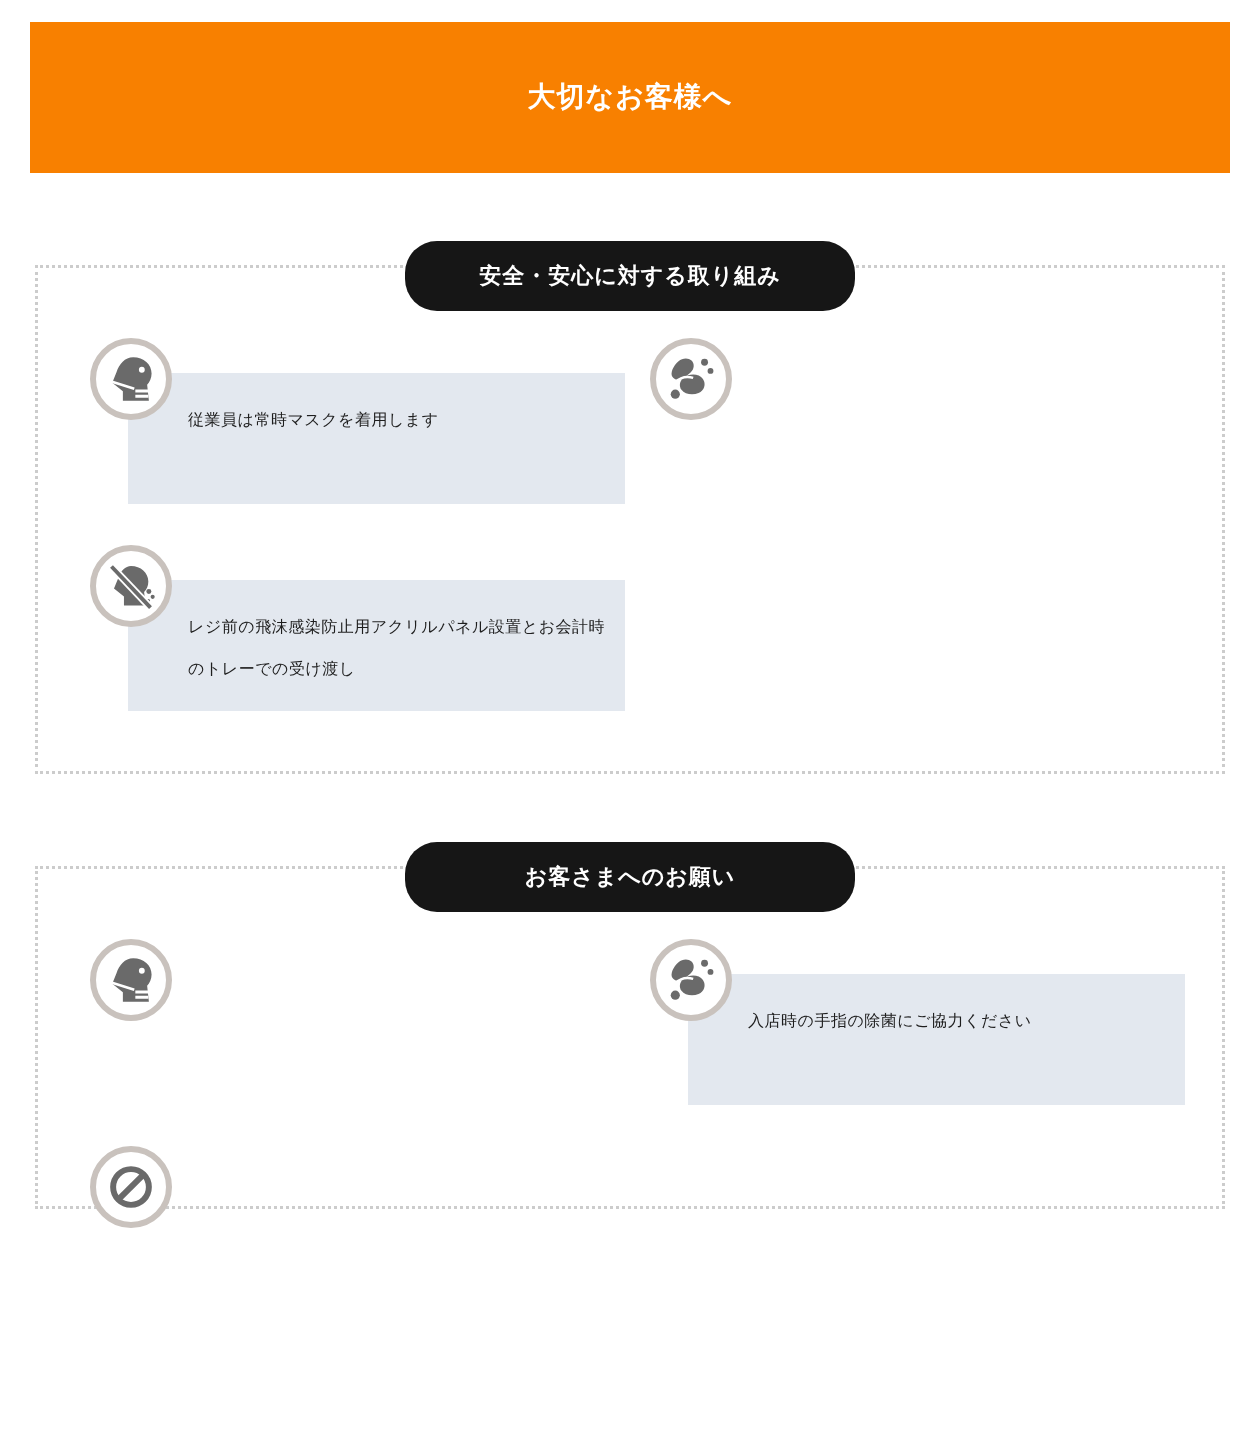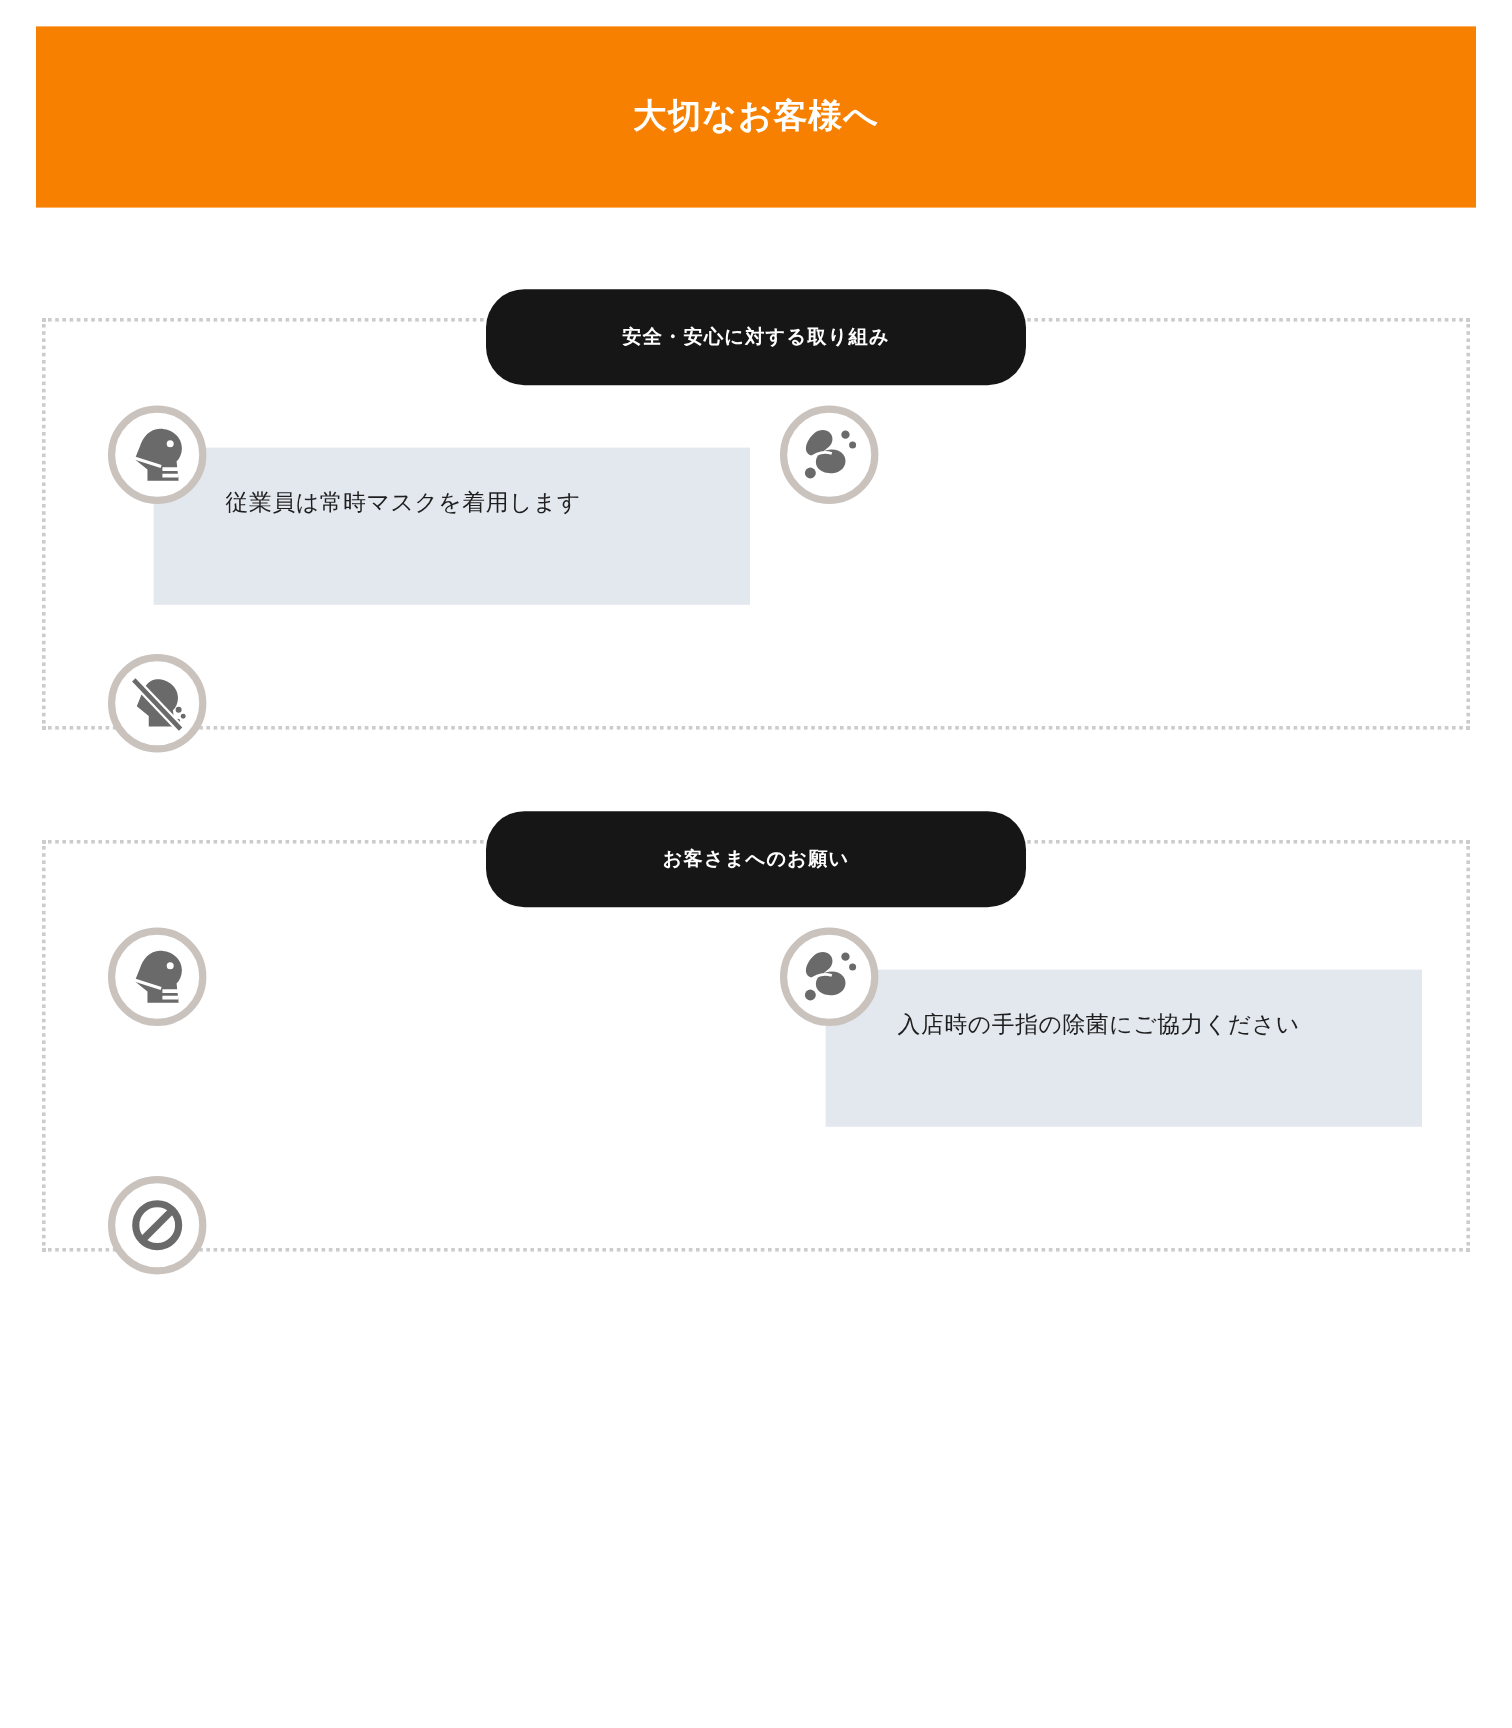--- a/index.html
+++ b/index.html
@@ -50,28 +50,28 @@
     grid-template-columns:1fr 1fr;
     column-gap:25px;
     row-gap:41px;
   }
   .section-badge{
     position:absolute;
     top:-27px;
     left:50%;
     transform:translateX(-50%);
     width:450px;
-    height:80px;
+    height:70px;
     border-radius:32px;
     background:var(--badge-bg);
     color:var(--badge-text);
     display:flex;
     align-items:center;
     justify-content:center;
-    font-size:16px;
+    font-size:22px;
     font-weight:bold;
     letter-spacing:1px;
     z-index:3;
   }
   .cell{
     position:relative;
     display:flex;
   }
   .icon-circle{
     position:absolute;
@@ -88,21 +88,21 @@
     z-index:2;
     color:var(--icon-color);
   }
   .icon-circle svg{display:block;}
   .bubble{
     flex:1;
     margin:35px 0 0 38px;
     min-height:131px;
     background:var(--bubble-bg);
     padding:26px 20px 20px 60px;
-    font-size:19px;
+    font-size:16px;
     line-height:42px;
     letter-spacing:0.5px;
   }
 </style>
 </head>
 <body>
 
 <div class="header-banner">
   <div class="header-line">大切なお客様へ</div>
 </div>
@@ -140,20 +140,21 @@
     <span class="icon-circle">
       <svg width="52" height="52" viewBox="0 0 48 48">
         <path fill="currentColor" d="M24 5.5c9 0 16 6.3 16 14.3 0 4.2-1.6 7.4-3.9 9.7L37.5 42h-20v-8.2l-9.2-7.4 3.7-9.2C14 10 19 5.5 24 5.5z"></path>
         <circle cx="40.5" cy="29" r="2.3" fill="currentColor"></circle>
         <circle cx="44" cy="34" r="1.9" fill="currentColor"></circle>
         <circle cx="40" cy="37.5" r="1.6" fill="currentColor"></circle>
         <path d="M6 6 42 44" stroke="#fff" stroke-width="7" fill="none"></path>
         <path d="M6 6 42 44" stroke="currentColor" stroke-width="3.6" fill="none"></path>
       </svg>
     </span>
+    <div class="bubble">レジ前の飛沫感染防止用アクリルパネル設置とお会計時のトレーでの受け渡し</div>
   </div>
 </div>
 
 <div class="section">
   <div class="section-badge">お客さまへのお願い</div>
 
   <div class="cell">
     <span class="icon-circle">
       <svg width="52" height="52" viewBox="0 0 48 48">
         <path fill="currentColor" d="M26 4c9.8 0 17 6.6 17 15 0 4.4-1.7 7.8-4.1 10.2L40.5 44H16.5v-8.6l-9.8-7.9 3.9-9.7C13 10.4 18.4 4 26 4z"></path>

